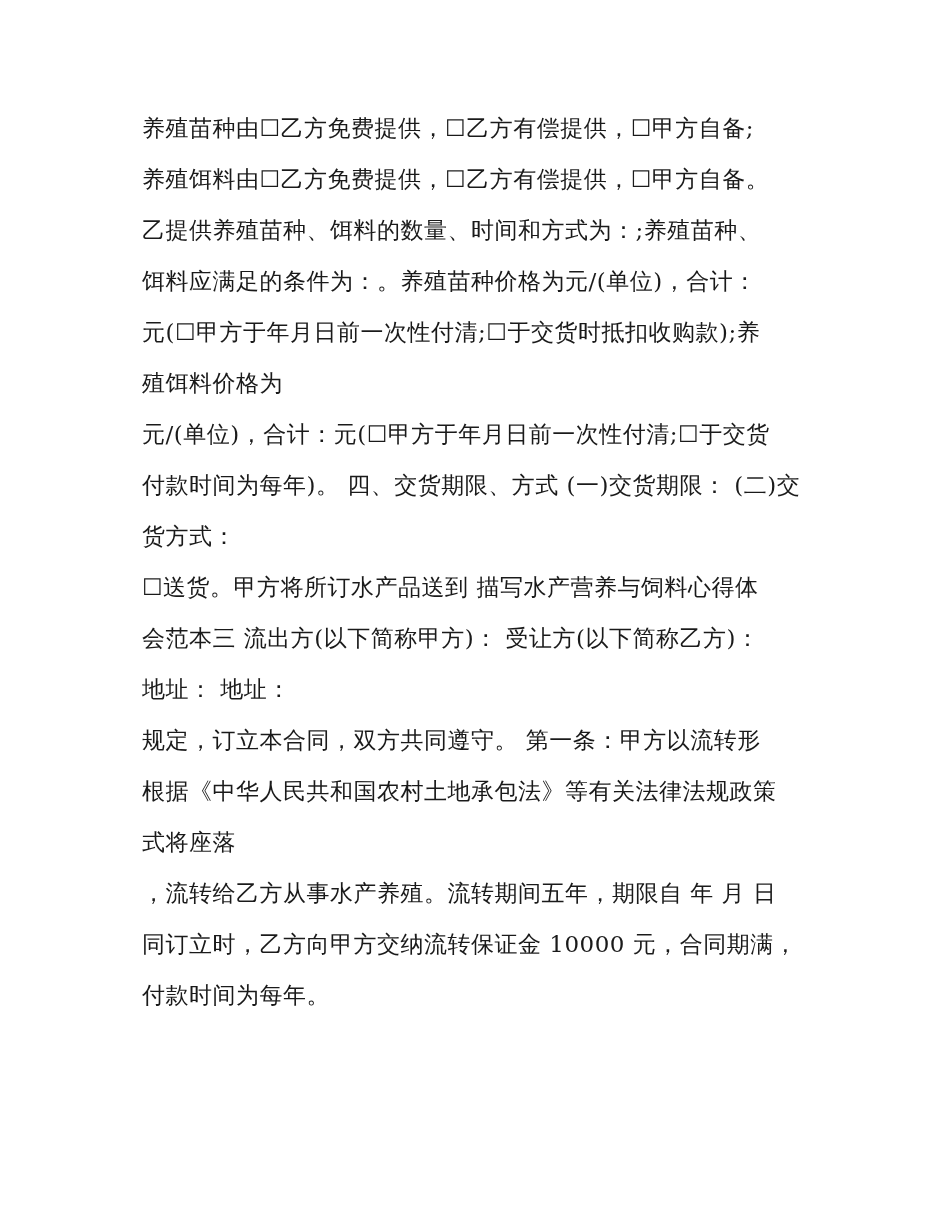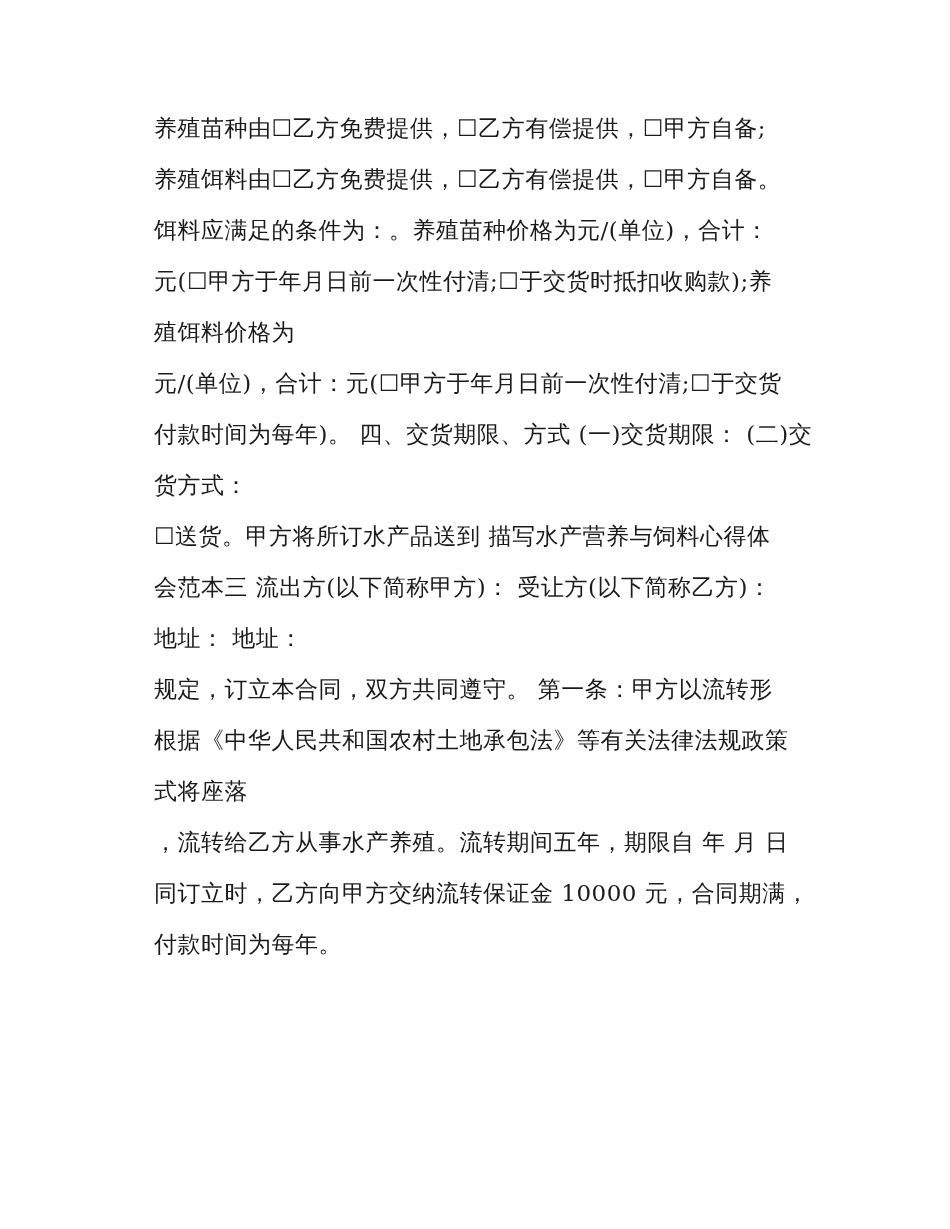--- a/index.html
+++ b/index.html
@@ -21,37 +21,37 @@
       top: 0;
       width: 950px;
       height: 1229px;
       background: #ffffff;
     }
     .text-block {
       position: absolute;
       left: 142px;
       top: 110px;
       width: 680px;
-      margin-left: 12px;
     }
     .line {
       height: 51px;
       line-height: 36px;
       font-size: 23px;
       white-space: nowrap;
       letter-spacing: 0.5px;
     }
   </style>
 </head>
 <body>
 
 <div class="page">
   <div class="text-block">
     <div class="line">养殖苗种由☐乙方免费提供，☐乙方有偿提供，☐甲方自备;</div>
     <div class="line">养殖饵料由☐乙方免费提供，☐乙方有偿提供，☐甲方自备。</div>
+    <div class="line">乙提供养殖苗种、饵料的数量、时间和方式为：;养殖苗种、</div>
     <div class="line">饵料应满足的条件为：。养殖苗种价格为元/(单位)，合计：</div>
     <div class="line">元(☐甲方于年月日前一次性付清;☐于交货时抵扣收购款);养</div>
     <div class="line">殖饵料价格为</div>
     <div class="line">元/(单位)，合计：元(☐甲方于年月日前一次性付清;☐于交货</div>
     <div class="line">付款时间为每年)。 四、交货期限、方式 (一)交货期限： (二)交</div>
     <div class="line">货方式：</div>
     <div class="line">☐送货。甲方将所订水产品送到 描写水产营养与饲料心得体</div>
     <div class="line">会范本三 流出方(以下简称甲方)： 受让方(以下简称乙方)：</div>
     <div class="line">地址： 地址：</div>
     <div class="line">规定，订立本合同，双方共同遵守。 第一条：甲方以流转形</div>

